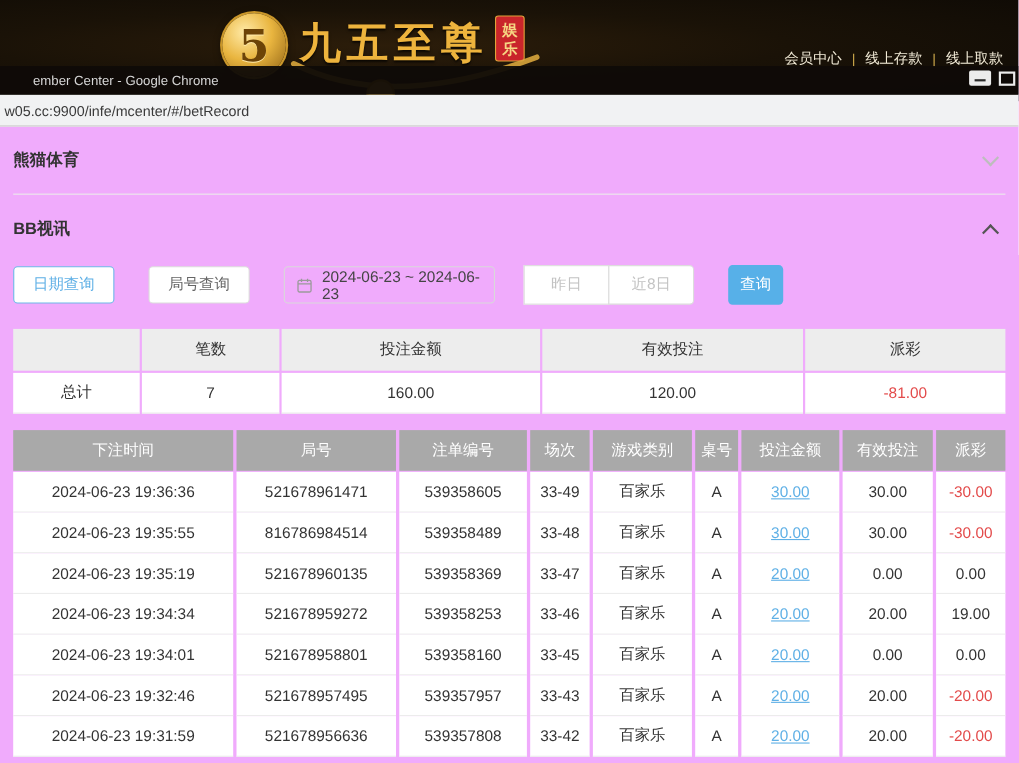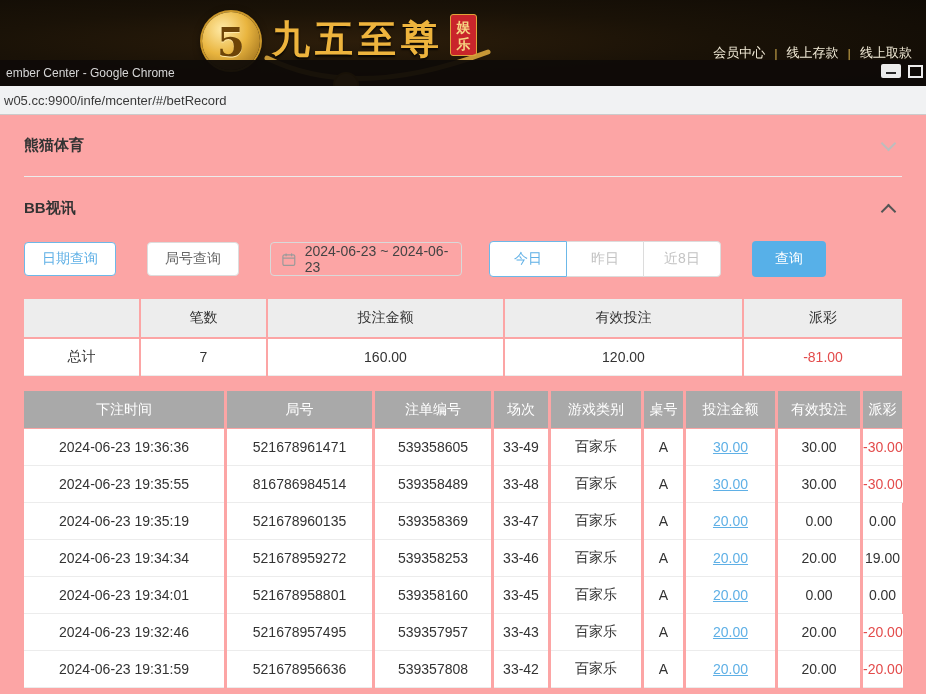--- a/index.html
+++ b/index.html
@@ -21,35 +21,35 @@
   .badge { width:27px; margin:10px 0 0 6px; background:#c9252b; border:1px solid #e0a33a; border-radius:3px;
            padding:5px 3px 4px; display:flex; flex-direction:column; align-items:center; gap:3px; }
   .badge span { color:#f6d682; font-size:14px; font-weight:bold; line-height:1; }
   .ribbon { position:absolute; left:205px; top:0; z-index:9; pointer-events:none; }
   .top-links { position:absolute; top:44px; right:14px; z-index:3; font-size:13px; color:#f3ecd8;
                display:flex; align-items:center; }
   .top-links .sep { color:#caa64a; margin:0 9px; }
 
   
   .titlebar { position:absolute; top:60px; left:0; right:0; height:26px; z-index:5;
-              background:rgba(15,11,7,.95); display:flex; align-items:center; }
+              background:rgba(15,11,7,.95); display:flex; align-items:center;padding-left:24px; }
   .titlebar-text { color:#d6d6d6; font-size:12px; margin-left:6px; }
   .win-controls { position:absolute; right:3px; top:64px; display:flex; gap:7px; align-items:center; z-index:6; }
   .btn-min { width:20px; height:14px; background:#ececec; border-radius:2px; position:relative; }
   .btn-min::after { content:""; position:absolute; left:5px; right:5px; bottom:4px; height:2px; background:#2a2a2a; }
   .btn-max { width:15px; height:13px; border:2px solid #ececec; background:transparent; }
 
   
   .urlbar { position:absolute; top:86px; left:0; right:0; height:29px; z-index:4;
             background:#f1f2f3; border-bottom:1px solid #cbcbcb; display:flex; align-items:center; }
   .url-text { font-size:13px; color:#3a3a3a; margin-left:4px; }
 
   
-  .content { position:absolute; top:115px; left:0; right:0; bottom:0; background:#fca5a5;
-             padding:0 24px; z-index:2; }
+  .content { position:absolute; top:115px; left:0; right:0; bottom:0; background:#f0abfc;
+             padding:0 12px; z-index:2; }
   .section { height:62px; display:flex; align-items:center; justify-content:space-between; }
   .section.bordered { border-bottom:1px solid #ececec; }
   .section-title { font-size:15px; font-weight:bold; color:#333; }
   .chev { width:11px; height:11px; border-right:2px solid #bdbdbd; border-bottom:2px solid #bdbdbd;
           margin-right:8px; }
   .chev.down { transform:rotate(45deg); margin-top:-5px; }
   .chev.up { border-color:#555; transform:rotate(-135deg); margin-top:6px; }
 
   
   .filters { display:flex; align-items:center; margin-top:2px;gap:15px; }
@@ -58,21 +58,21 @@
   .btn-outline.blue { border-color:#6cb8e8; color:#5fb0e6; }
   .btn-outline + .btn-outline { margin-left:16px; }
   .date-box { margin-left:16px; width:192px; height:34px; border:1px solid #d9d9d9; border-radius:4px;
               display:flex; align-items:center; padding:0 11px; gap:9px; font-size:14px; color:#444; }
   .seg { display:flex; margin-left:12px; }
   .seg-btn { height:36px; width:78px; border:1px solid #dcdcdc; background:#fff; color:#c3c3c3;
              font-size:14px; display:flex; align-items:center; justify-content:center; margin-left:-1px; cursor:pointer; }
   .seg-btn.first { border-radius:4px 0 0 4px; margin-left:0; }
   .seg-btn.last { border-radius:0 4px 4px 0; }
   .seg-btn.active { border-color:#6cb8e8; color:#5fb0e6; position:relative; z-index:1; }
-  .btn-search { margin-left:16px; width:74px; height:36px; background:#57b0e8; color:#fff; border:none;
+  .btn-search { margin-left:16px; width:50px; height:36px; background:#57b0e8; color:#fff; border:none;
                 border-radius:4px; font-size:14px; display:flex; align-items:center; justify-content:center; cursor:pointer; }
 
   
   .sum-grid { display:grid; grid-template-columns:115px 125px 235px 237px 1fr; column-gap:2px; }
   .sum-table { margin-top:22px; }
   .sum-h { background:#ededed; height:38px; display:flex; align-items:center; justify-content:center;
            font-size:14px; color:#333; }
   .sum-body { margin-top:2px; }
   .sum-c { background:#fff; height:37px; border-bottom:1px solid #ececec; display:flex; align-items:center;
            justify-content:center; font-size:14px; color:#333; }
@@ -144,21 +144,20 @@
     <div class="date-box">
       <svg width="15" height="15" viewBox="0 0 15 15">
         <rect x="1" y="2.5" width="13" height="11.5" rx="1.5" fill="none" stroke="#9a9a9a" stroke-width="1.3"></rect>
         <line x1="1" y1="6" x2="14" y2="6" stroke="#9a9a9a" stroke-width="1.3"></line>
         <line x1="4.5" y1="0.8" x2="4.5" y2="4" stroke="#9a9a9a" stroke-width="1.3"></line>
         <line x1="10.5" y1="0.8" x2="10.5" y2="4" stroke="#9a9a9a" stroke-width="1.3"></line>
       </svg>
       <span>2024-06-23 ~ 2024-06-23</span>
     </div>
     <div class="seg">
-      <div class="seg-btn first active">今日</div>
       <div class="seg-btn">昨日</div>
       <div class="seg-btn last">近8日</div>
     </div>
     <div class="btn-search">查询</div>
   </div>
 
   <div class="sum-table">
     <div class="sum-grid">
       <div class="sum-h"></div>
       <div class="sum-h">笔数</div>

